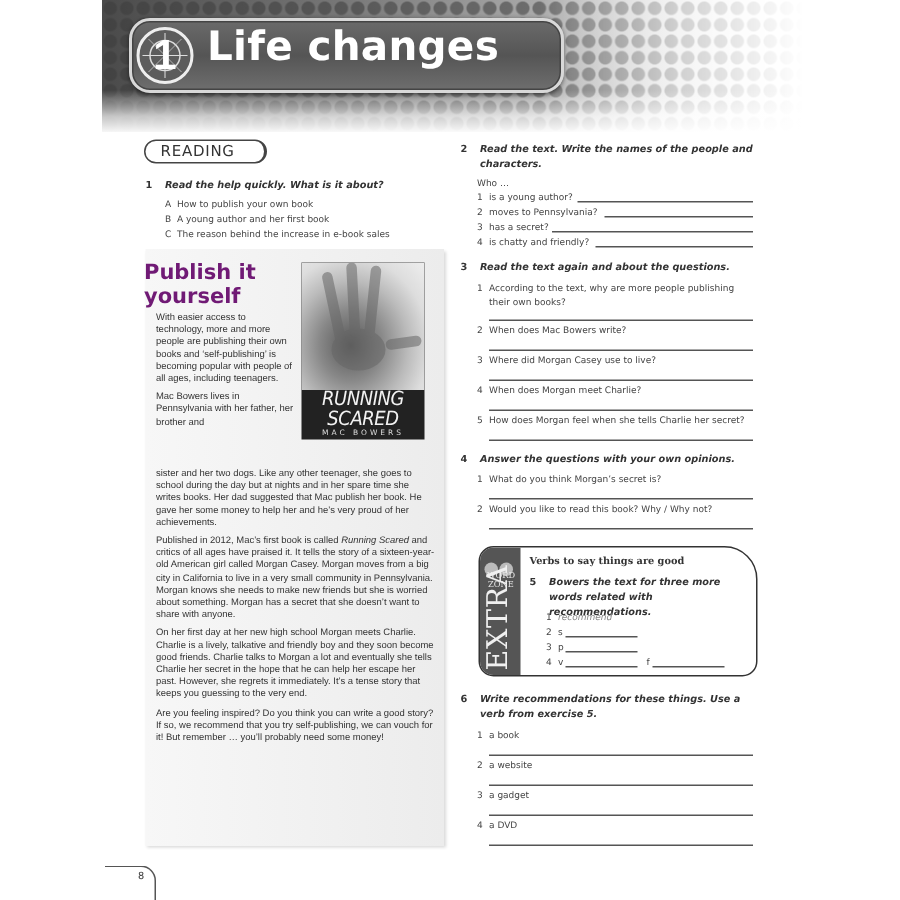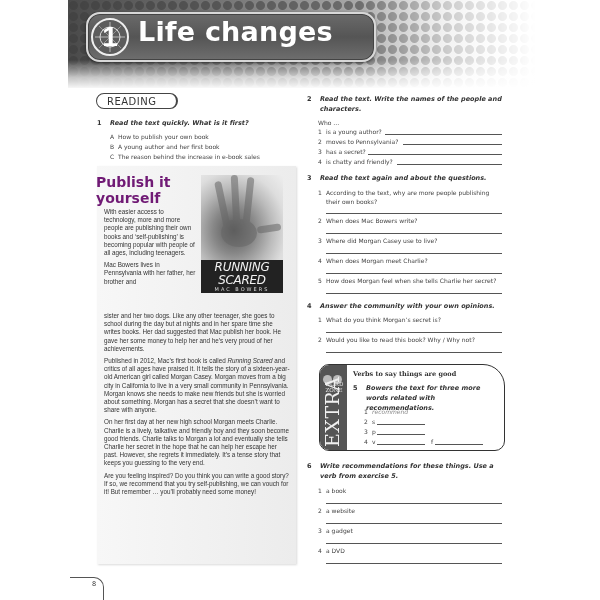--- a/index.html
+++ b/index.html
@@ -140,21 +140,21 @@
     <line x1="28" y1="6" x2="6" y2="28" stroke="#ccc" stroke-width="0.5"></line>
   </svg>
   <span>1</span>
 </div>
 <div class="page-title">Life changes</div>
 
 <div class="section-tab">READING</div>
 
 <div class="ex-title" style="left:97px; top:118px; width:200px;">
   <span class="num">1</span>
-  <span class="txt">Read the text quickly. What is it first?</span>
+  <span class="txt">Read the help quickly. What is it about?</span>
 </div>
 <div class="opt" style="left:110px; top:132px;"><span class="k">A</span><span>How to publish your own book</span></div>
 <div class="opt" style="left:110px; top:142px;"><span class="k">B</span><span>A young author and her first book</span></div>
 <div class="opt" style="left:110px; top:152px;"><span class="k">C</span><span>The reason behind the increase in e-book sales</span></div>
 
 <div class="article"></div>
 <div class="article-title">Publish it yourself</div>
 
 <div class="book-cover">
   <div class="book-photo">
@@ -208,21 +208,21 @@
 <div class="blank" style="left:326px; top:233px; width:176px;"></div>
 <div class="q-line" style="left:318px; top:236px;"><span class="n">3</span><span>Where did Morgan Casey use to live?</span></div>
 <div class="blank" style="left:326px; top:253px; width:176px;"></div>
 <div class="q-line" style="left:318px; top:256px;"><span class="n">4</span><span>When does Morgan meet Charlie?</span></div>
 <div class="blank" style="left:326px; top:273px; width:176px;"></div>
 <div class="q-line" style="left:318px; top:276px;"><span class="n">5</span><span>How does Morgan feel when she tells Charlie her secret?</span></div>
 <div class="blank" style="left:326px; top:293px; width:176px;"></div>
 
 <div class="ex-title" style="left:307px; top:301px; width:200px;">
   <span class="num">4</span>
-  <span class="txt">Answer the community with your own opinions.</span>
+  <span class="txt">Answer the questions with your own opinions.</span>
 </div>
 <div class="q-line" style="left:318px; top:315px;"><span class="n">1</span><span>What do you think Morgan’s secret is?</span></div>
 <div class="blank" style="left:326px; top:332px; width:176px;"></div>
 <div class="q-line" style="left:318px; top:335px;"><span class="n">2</span><span>Would you like to read this book? Why / Why not?</span></div>
 <div class="blank" style="left:326px; top:352px; width:176px;"></div>
 
 <div class="wordzone">
   <div class="wz-side">
     <div class="wz-dots"><span class="wz-dot"></span><span class="wz-dot"></span></div>
     <div class="wz-word"><span>WORD</span><br><span>ZONE</span></div>

